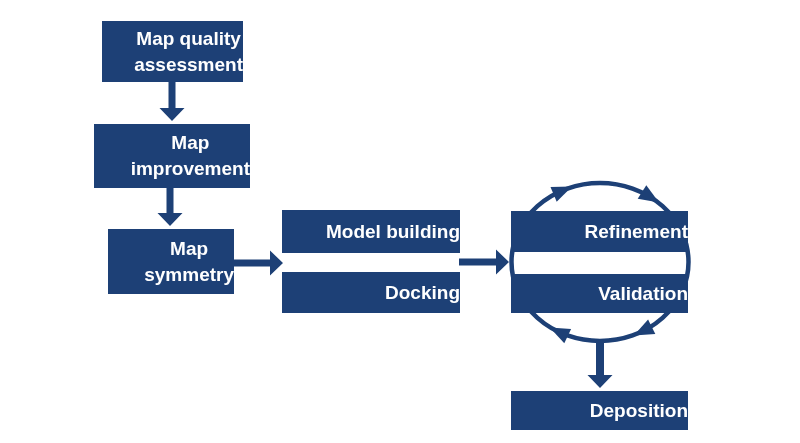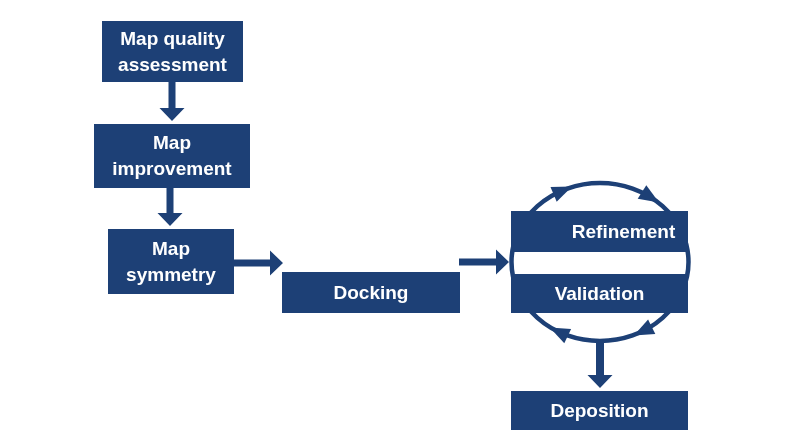--- a/index.html
+++ b/index.html
@@ -17,21 +17,21 @@
   }
   .layer {
     position: absolute;
     left: 0; top: 0;
     width: 800px; height: 443px;
   }
   .node {
     position: absolute;
     display: flex;
     align-items: center;
-    justify-content: center;
+    justify-content: flex-end;
     text-align: center;
     color: #ffffff;
     font-size: 19px;
     font-weight: 700;
     line-height: 1.35;
     white-space: pre-line;
     box-sizing: border-box;
     z-index: 2;
   }
   svg.connectors { z-index: 1; }
@@ -80,20 +80,23 @@
   <div class="node" id="n-map-improve" style="background-color: rgb(29, 64, 118);">
     <span>Map
 improvement</span>
   </div>
 
   <div class="node" id="n-map-symmetry" style="background-color: rgb(29, 64, 118);">
     <span>Map
 symmetry</span>
   </div>
 
+  <div class="node" id="n-model-build" style="background-color: rgb(29, 64, 118);">
+    <span>Model building</span>
+  </div>
 
   <div class="node" id="n-docking" style="background-color: rgb(29, 64, 118);">
     <span>Docking</span>
   </div>
 
   <div class="node" id="n-refinement" style="background-color: rgb(29, 64, 118);">
     <span>Refinement</span>
   </div>
 
   <div class="node" id="n-validation" style="background-color: rgb(29, 64, 118);">

